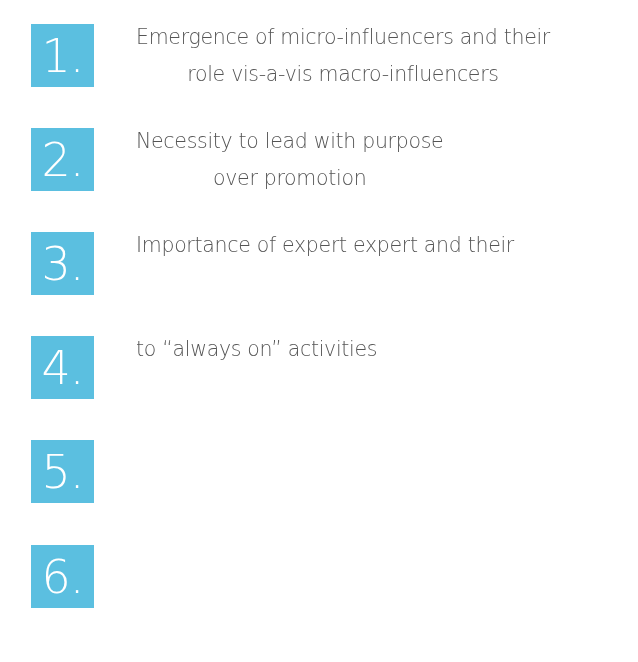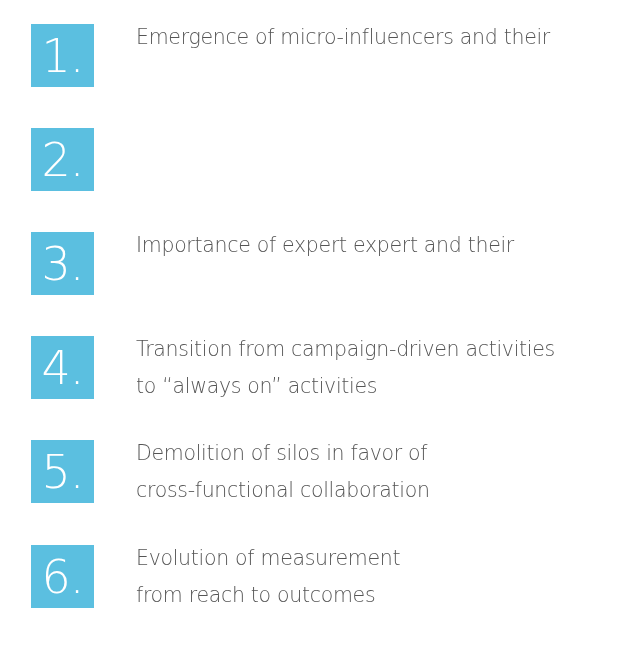--- a/index.html
+++ b/index.html
@@ -7,72 +7,68 @@
          font-family: "DejaVu Sans", "Liberation Sans", sans-serif; }
   .item { position: absolute; left: 31px; width: 600px; height: 64px; }
   .num-box { position: absolute; left: 0; top: 0; width: 63px; height: 63px;
              background: #5bbfe0; }
   .num { position: absolute; left: 0; right: 0; top: 4px; text-align: center;
          color: #ffffff; font-size: 46px; font-weight: 200; line-height: 56px;
          font-family: "DejaVu Sans", sans-serif; letter-spacing: -1px; }
   .text { position: absolute; left: 105px; top: -5px; color: #555555;
           font-size: 20.5px; line-height: 37px; font-weight: 300;
           letter-spacing: -0.3px; white-space: nowrap; }
-  .line { display: block; }
+  .line { display: block; text-align: center; }
 </style>
 </head>
 <body>
 
 <div>
   <div class="item" style="top:24px">
     <div class="num-box">
       <span class="num">1.</span>
     </div>
     <div class="text">
       <span class="line">Emergence of micro-influencers and their</span>
+      <span class="line">role vis-a-vis macro-influencers</span>
     </div>
   </div>
 
   <div class="item" style="top:128px">
     <div class="num-box">
       <span class="num">2.</span>
+    </div>
+    <div class="text">
+      <span class="line">Necessity to lead with purpose</span>
+      <span class="line">over promotion</span>
     </div>
   </div>
 
   <div class="item" style="top:232px">
     <div class="num-box">
       <span class="num">3.</span>
     </div>
     <div class="text">
       <span class="line">Importance of expert expert and their</span>
     </div>
   </div>
 
   <div class="item" style="top:336px">
     <div class="num-box">
       <span class="num">4.</span>
     </div>
     <div class="text">
-      <span class="line">Transition from campaign-driven activities</span>
       <span class="line">to “always on” activities</span>
     </div>
   </div>
 
   <div class="item" style="top:440px">
     <div class="num-box">
       <span class="num">5.</span>
     </div>
-    <div class="text">
-      <span class="line">Demolition of silos in favor of</span>
-      <span class="line">cross-functional collaboration</span>
-    </div>
   </div>
 
   <div class="item" style="top:545px">
     <div class="num-box">
       <span class="num">6.</span>
     </div>
-    <div class="text">
-      <span class="line">Evolution of measurement</span>
-      <span class="line">from reach to outcomes</span>
-    </div>
   </div>
 </div>
 
 </body></html>

